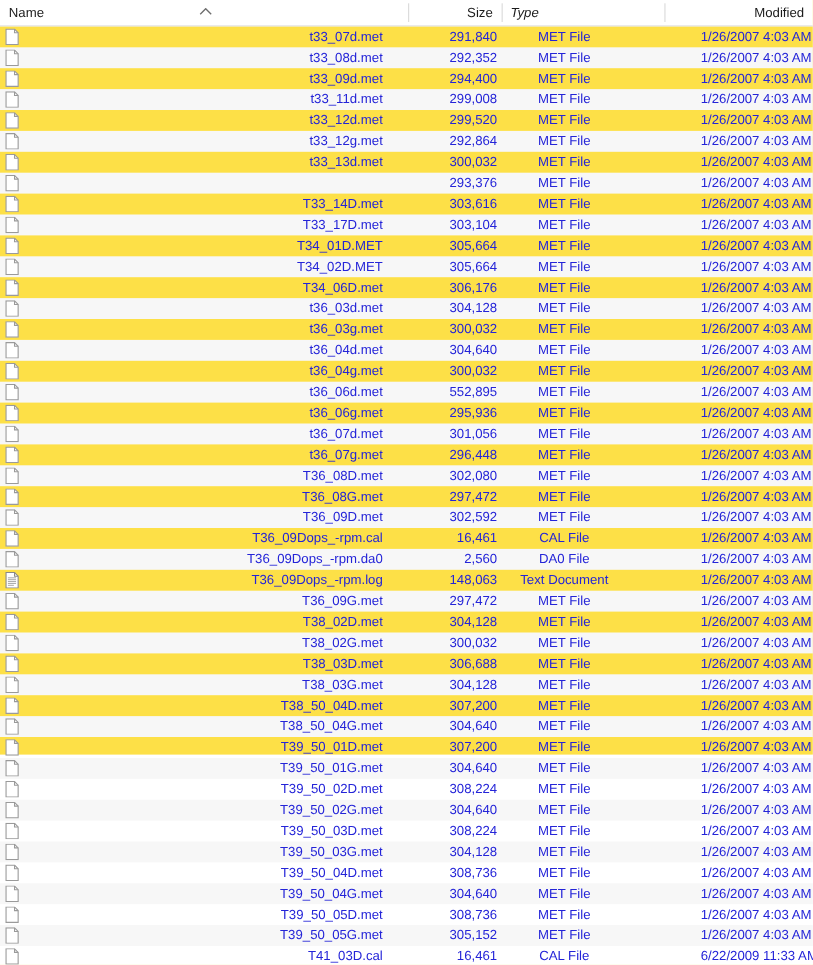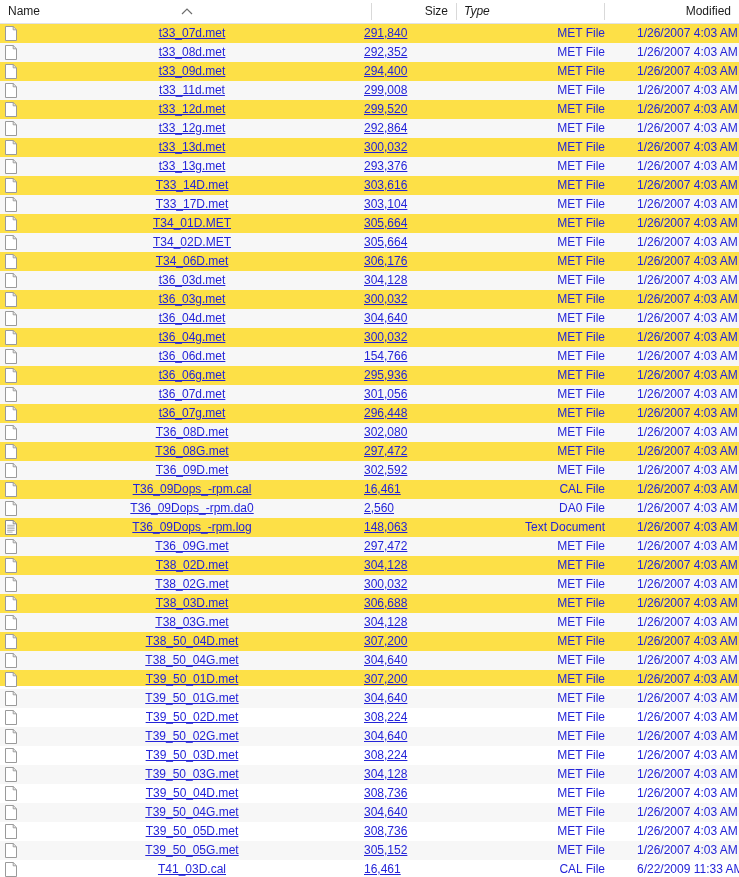--- a/index.html
+++ b/index.html
@@ -71,23 +71,23 @@
   .cell {
     position: absolute;
     top: 0;
     height: 19px;
     line-height: 19px;
     font-size: 12px;
     color: #2424d8;
     white-space: nowrap;
     overflow: hidden;
   }
-  .c-name     { left: 22px;  width: 340px; text-align: center; text-decoration: underline; }
-  .c-size     { left: 364px; width: 82px;  padding-right: 6px; text-decoration: underline; }
-  .c-type     { left: 467px; width: 138px; text-align: right; }
+  .c-name     { left: 8px;  width: 340px; text-align: right; }
+  .c-size     { left: 376px; width: 82px;  text-align: right; padding-right: 6px; }
+  .c-type     { left: 444px; width: 138px; text-align: center; }
   .c-modified { left: 637px; width: 126px; text-align: left; }
 
   .file-icon {
     position: absolute;
     left: 4px;
     top: 2px;
     width: 14px;
     height: 15px;
   }
 </style>
@@ -180,21 +180,20 @@
         <span class="cell c-name">t33_13d.met</span>
         <span class="cell c-size">300,032</span>
         <span class="cell c-type">MET File</span>
         <span class="cell c-modified">1/26/2007 4:03 AM</span>
       </div>
       <div class="row alt">
         <span class="file-icon"><svg width="14" height="15" viewBox="0 0 14 15">
             <path d="M1.5 0.5 H9.2 L12.5 3.8 V14.5 H1.5 Z" fill="#ffffff" stroke="#9a9a9a" stroke-width="1"></path>
             <path d="M9.2 0.5 V3.8 H12.5" fill="none" stroke="#9a9a9a" stroke-width="1"></path>
           </svg></span>
-        <span class="cell c-name">t33_13g.met</span>
         <span class="cell c-size">293,376</span>
         <span class="cell c-type">MET File</span>
         <span class="cell c-modified">1/26/2007 4:03 AM</span>
       </div>
       <div class="row">
         <span class="file-icon"><svg width="14" height="15" viewBox="0 0 14 15">
             <path d="M1.5 0.5 H9.2 L12.5 3.8 V14.5 H1.5 Z" fill="#ffffff" stroke="#9a9a9a" stroke-width="1"></path>
             <path d="M9.2 0.5 V3.8 H12.5" fill="none" stroke="#9a9a9a" stroke-width="1"></path>
           </svg></span>
         <span class="cell c-name">T33_14D.met</span>
@@ -281,21 +280,21 @@
         <span class="cell c-size">300,032</span>
         <span class="cell c-type">MET File</span>
         <span class="cell c-modified">1/26/2007 4:03 AM</span>
       </div>
       <div class="row alt">
         <span class="file-icon"><svg width="14" height="15" viewBox="0 0 14 15">
             <path d="M1.5 0.5 H9.2 L12.5 3.8 V14.5 H1.5 Z" fill="#ffffff" stroke="#9a9a9a" stroke-width="1"></path>
             <path d="M9.2 0.5 V3.8 H12.5" fill="none" stroke="#9a9a9a" stroke-width="1"></path>
           </svg></span>
         <span class="cell c-name">t36_06d.met</span>
-        <span class="cell c-size">154,766</span>
+        <span class="cell c-size">552,895</span>
         <span class="cell c-type">MET File</span>
         <span class="cell c-modified">1/26/2007 4:03 AM</span>
       </div>
       <div class="row">
         <span class="file-icon"><svg width="14" height="15" viewBox="0 0 14 15">
             <path d="M1.5 0.5 H9.2 L12.5 3.8 V14.5 H1.5 Z" fill="#ffffff" stroke="#9a9a9a" stroke-width="1"></path>
             <path d="M9.2 0.5 V3.8 H12.5" fill="none" stroke="#9a9a9a" stroke-width="1"></path>
           </svg></span>
         <span class="cell c-name">t36_06g.met</span>
         <span class="cell c-size">295,936</span>

